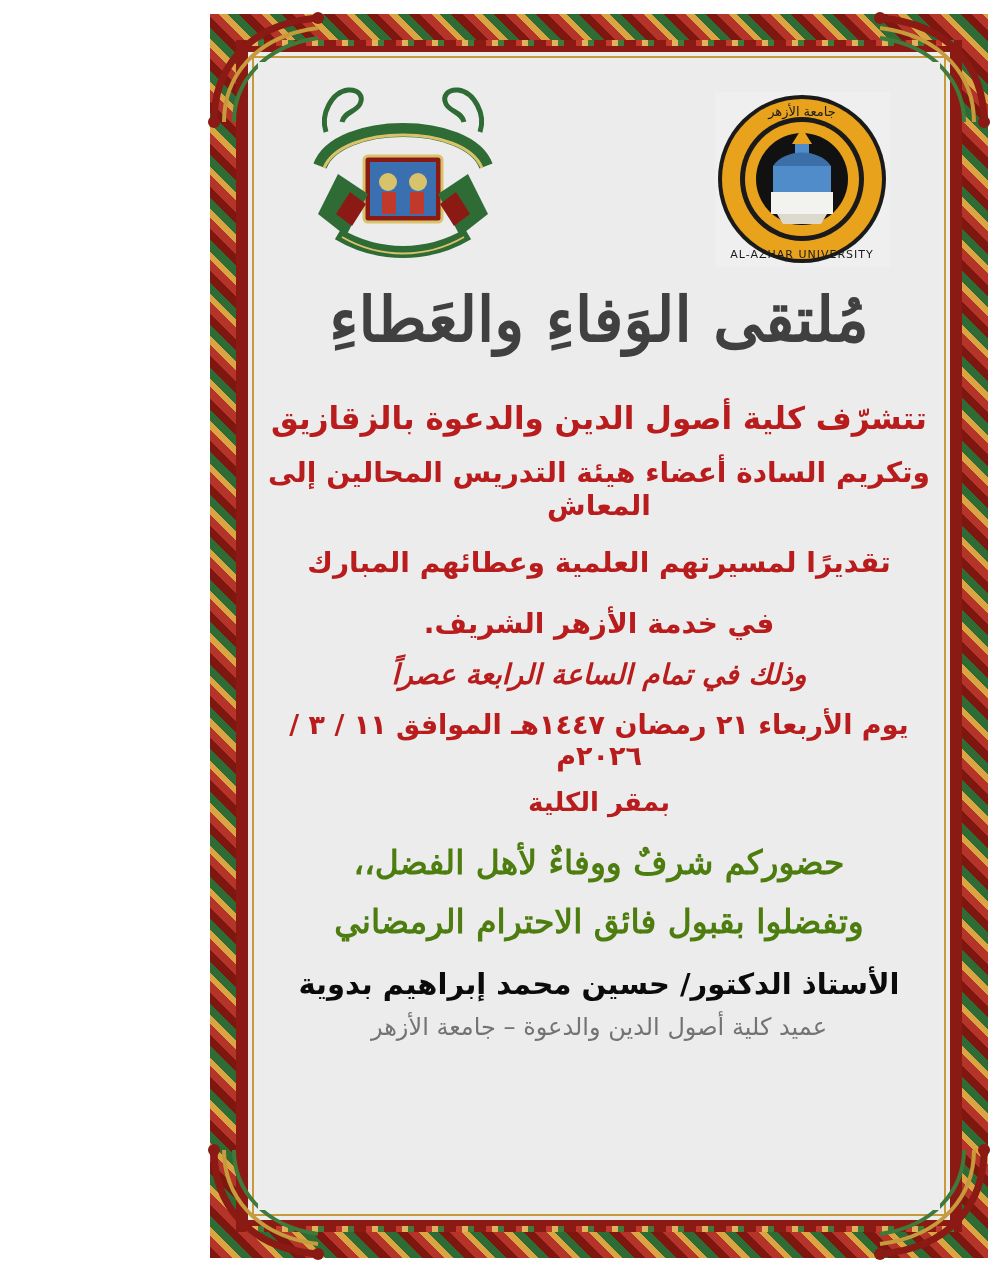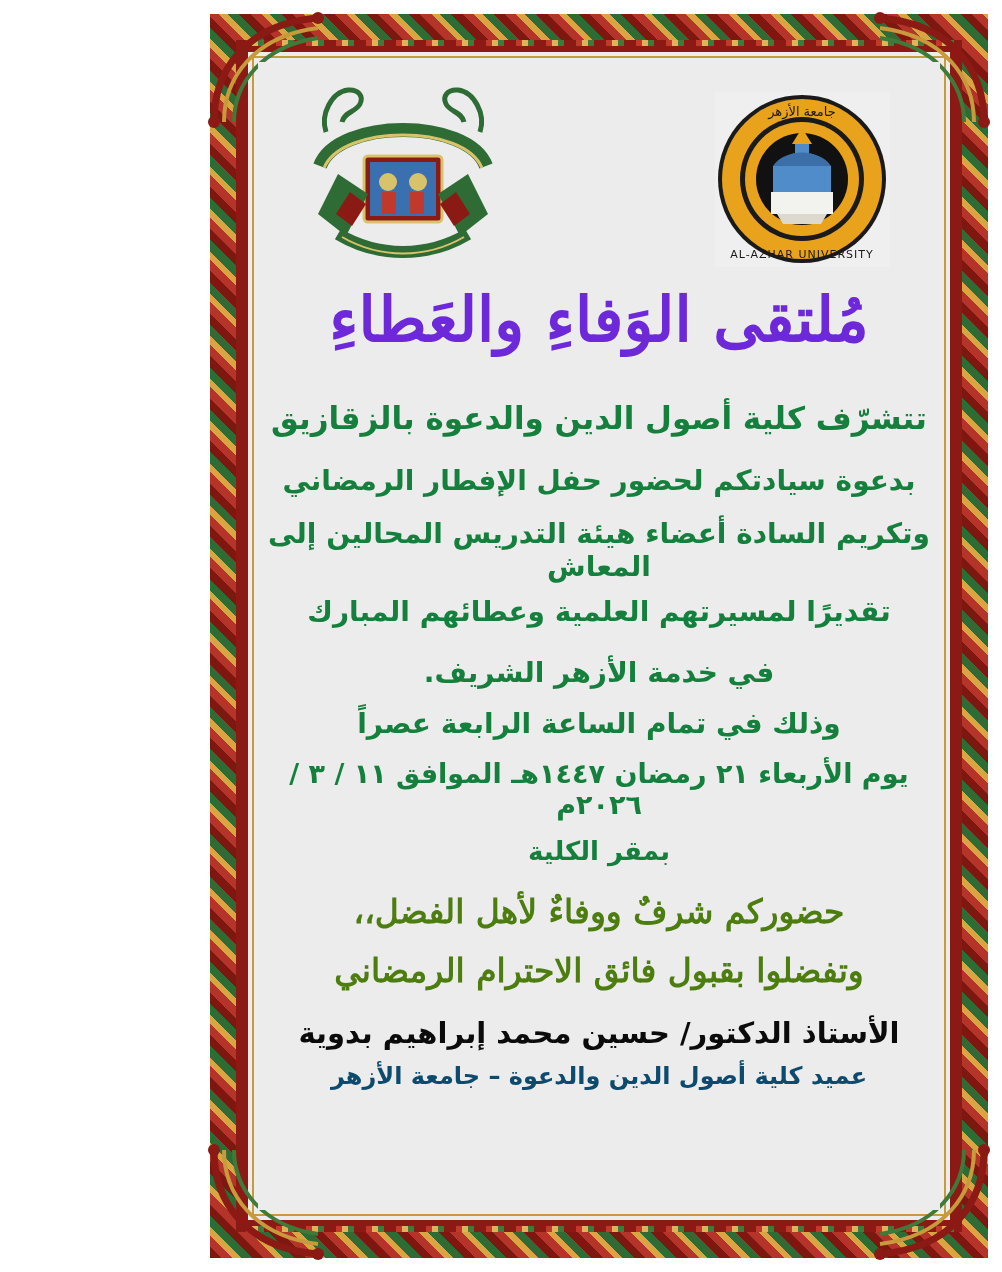--- a/index.html
+++ b/index.html
@@ -114,39 +114,39 @@
     width: 175px;
     height: 175px;
     background: #efefef;
   }
 
   .title {
     margin-top: 14px;
     font-family: "DejaVu Serif", "Liberation Serif", serif;
     font-size: 62px;
     font-weight: 700;
-    color: #6d28d9;
+    color: #404040;
     letter-spacing: 0px;
     line-height: 1.1;
     direction: rtl;
   }
 
   .line {
     direction: rtl;
-    color: #15803d;
+    color: #b91c1c;
     font-weight: 700;
     font-family: "DejaVu Sans", "Liberation Sans", sans-serif;
   }
 
   .l1 { font-size: 31px; margin-top: 46px; }
   .l2 { font-size: 28px; margin-top: 28px; }
   .l3 { font-size: 28px; margin-top: 20px; }
-  .l4 { font-size: 28px; margin-top: 12px; }
+  .l4 { font-size: 28px; margin-top: 24px; }
   .l5 { font-size: 28px; margin-top: 28px; }
-  .l6 { font-size: 28px; margin-top: 18px; }
+  .l6 { font-size: 28px; margin-top: 18px; font-style: italic; }
   .l7 { font-size: 27px; margin-top: 18px; }
   .l8 { font-size: 26px; margin-top: 16px; }
 
   .script {
     direction: rtl;
     font-family: "DejaVu Serif", "Liberation Serif", serif;
     font-size: 33px;
     font-weight: 700;
     color: #4d7c0f;
   }
@@ -157,22 +157,22 @@
     direction: rtl;
     margin-top: 26px;
     font-size: 29px;
     font-weight: 700;
     color: #0b0b0b;
   }
   .sig-role {
     direction: rtl;
     margin-top: 12px;
     font-size: 24px;
-    font-weight: 700;
-    color: #0c4a6e;
+    font-weight: 400;
+    color: #737373;
   }
 </style>
 </head>
 <body>
 
 <div class="card">
 
   <div class="frame-outer"></div>
   <div class="frame-mid"></div>
   <div class="frame-inner"></div>
@@ -250,21 +250,20 @@
         <path d="M62 122 L112 122 L106 132 L68 132 Z" fill="#ddd9cf"></path>
 
         <text x="87" y="24" text-anchor="middle" font-size="13" fill="#1a1a1a" font-family="DejaVu Sans, sans-serif">جامعة الأزهر</text>
         <text x="87" y="166" text-anchor="middle" font-size="11" fill="#1a1a1a" font-family="DejaVu Sans, sans-serif" letter-spacing="1">AL-AZHAR UNIVERSITY</text>
       </svg>
     </div>
 
     <div class="title">مُلتقى الوَفاءِ والعَطاءِ</div>
 
     <div class="line l1">تتشرّف كلية أصول الدين والدعوة بالزقازيق</div>
-    <div class="line l2">بدعوة سيادتكم لحضور حفل الإفطار الرمضاني</div>
     <div class="line l3">وتكريم السادة أعضاء هيئة التدريس المحالين إلى المعاش</div>
     <div class="line l4">تقديرًا لمسيرتهم العلمية وعطائهم المبارك</div>
     <div class="line l5">في خدمة الأزهر الشريف.</div>
     <div class="line l6">وذلك في تمام الساعة الرابعة عصراً</div>
     <div class="line l7">يوم الأربعاء ٢١ رمضان ١٤٤٧هـ    الموافق ١١ / ٣ / ٢٠٢٦م</div>
     <div class="line l8">بمقر الكلية</div>
 
     <div class="script s1">حضوركم شرفٌ ووفاءٌ لأهل الفضل،،</div>
     <div class="script s2">وتفضلوا بقبول فائق الاحترام الرمضاني</div>
 

